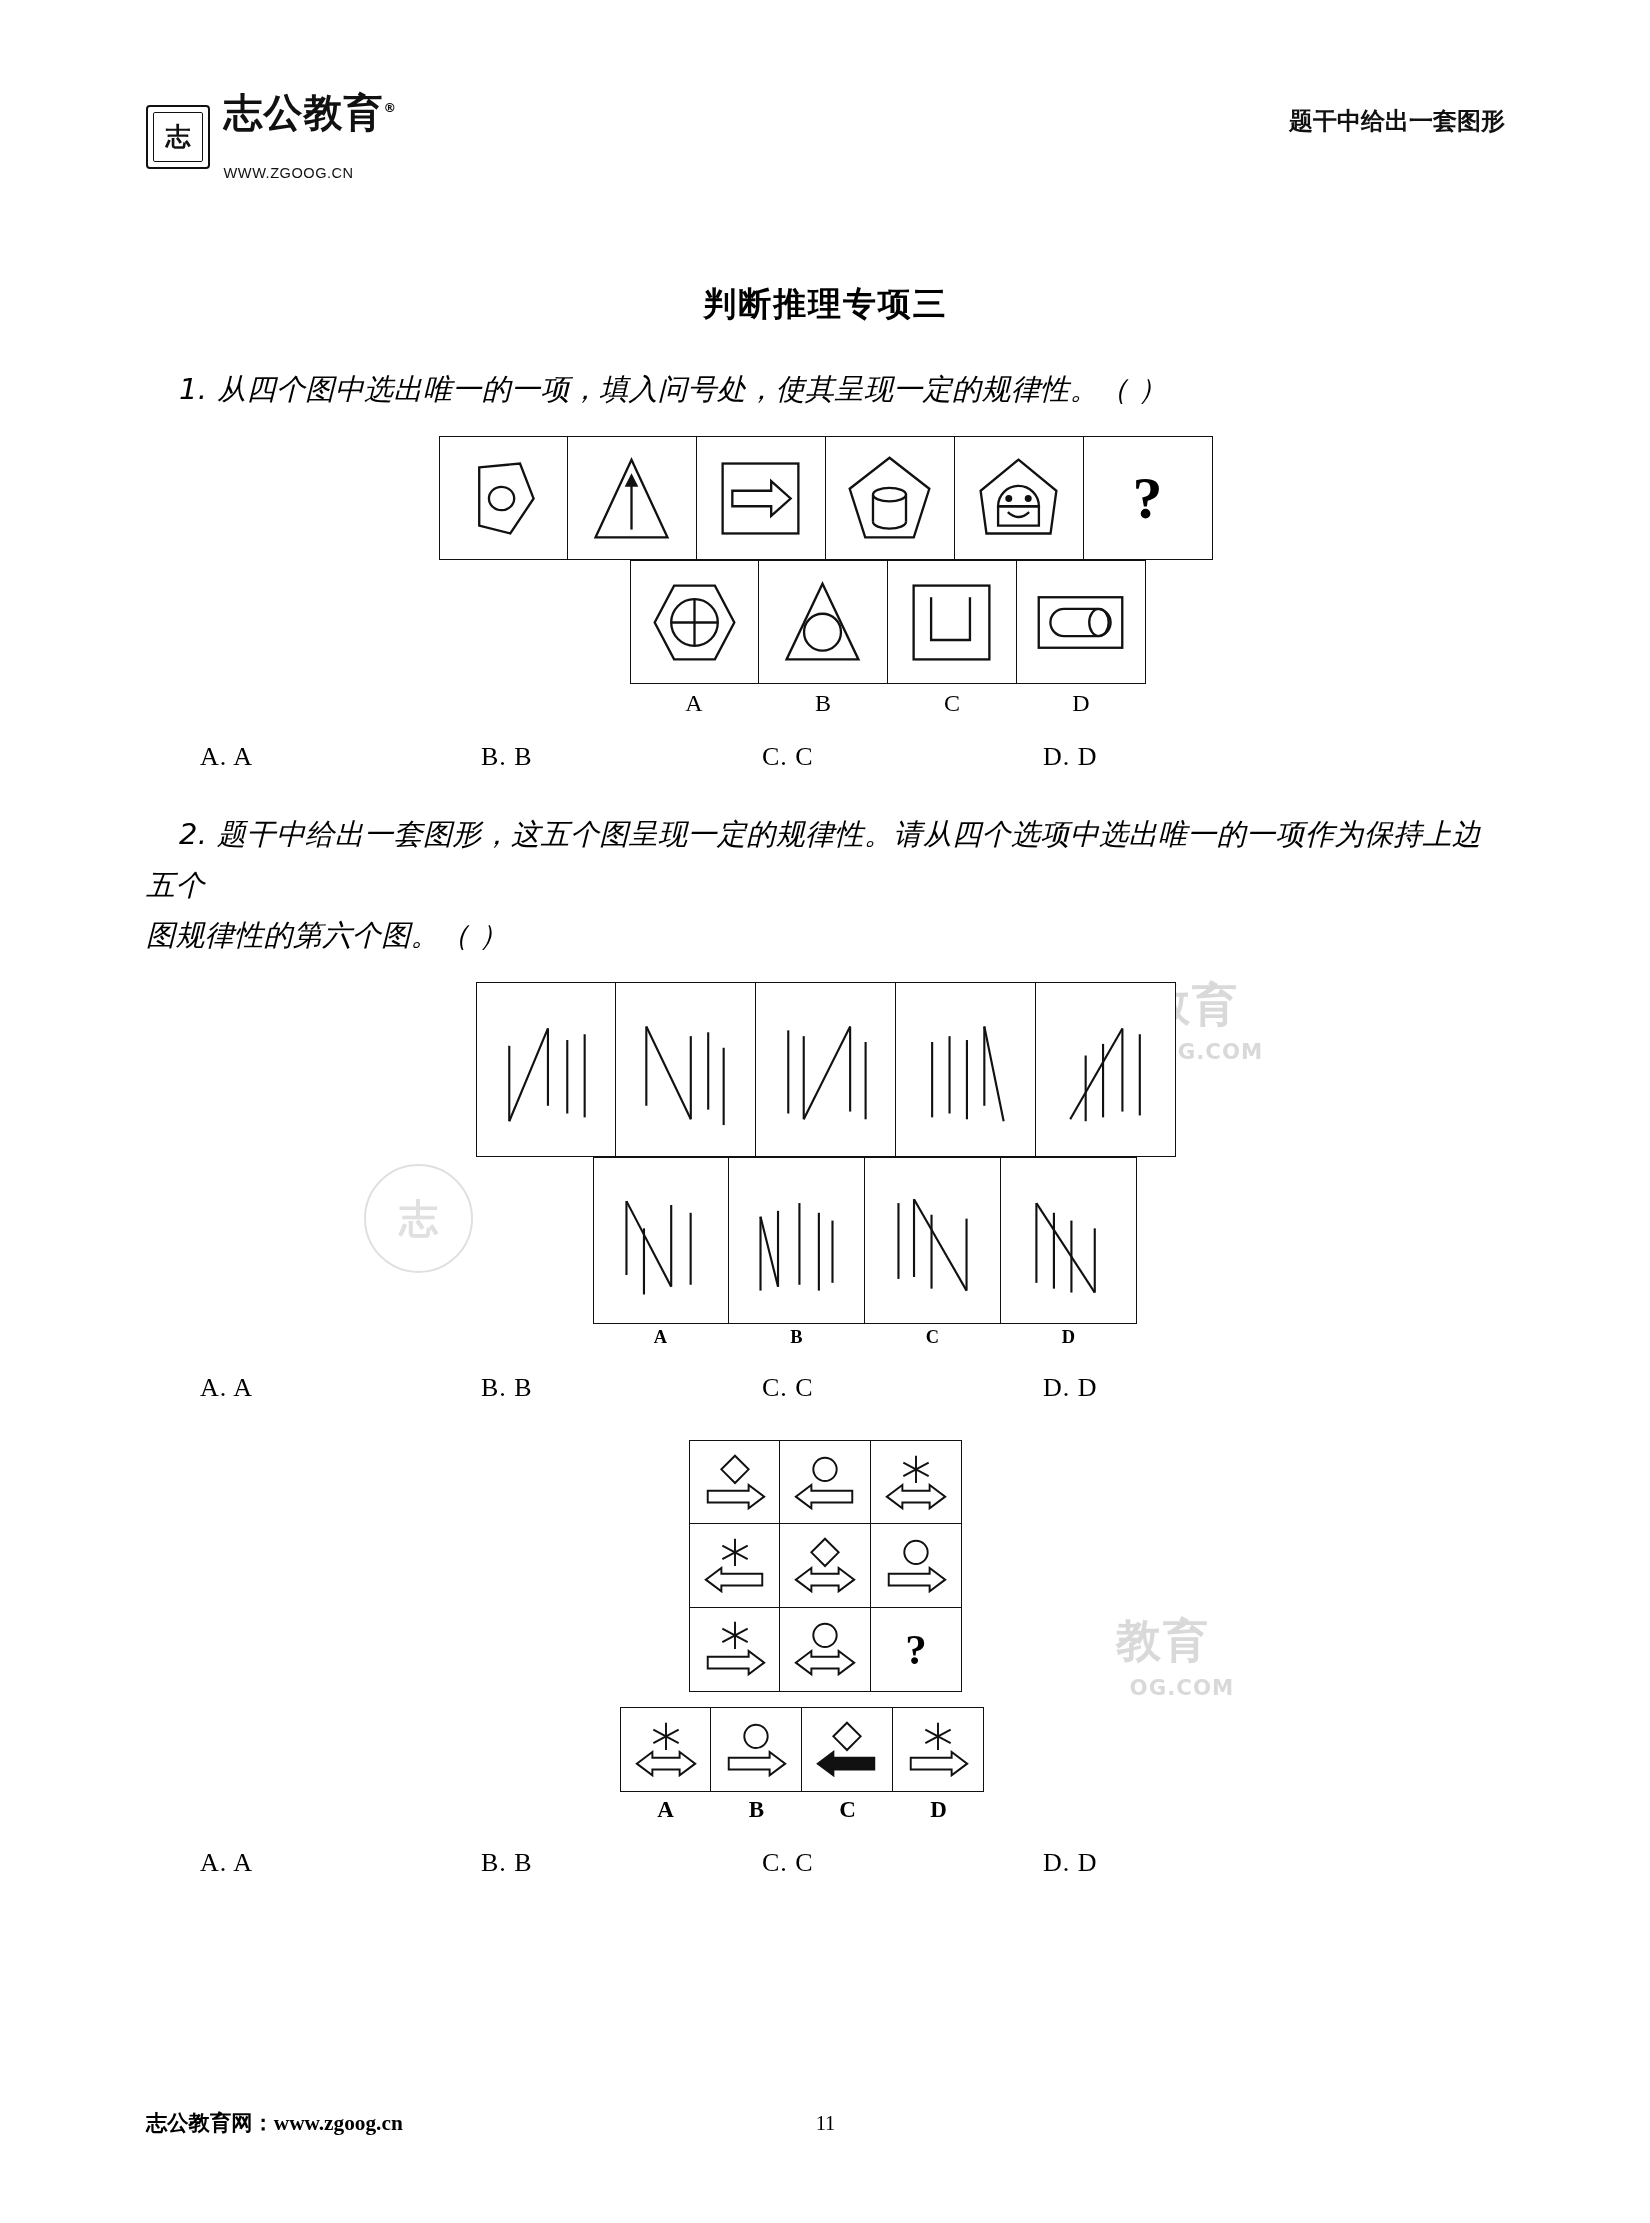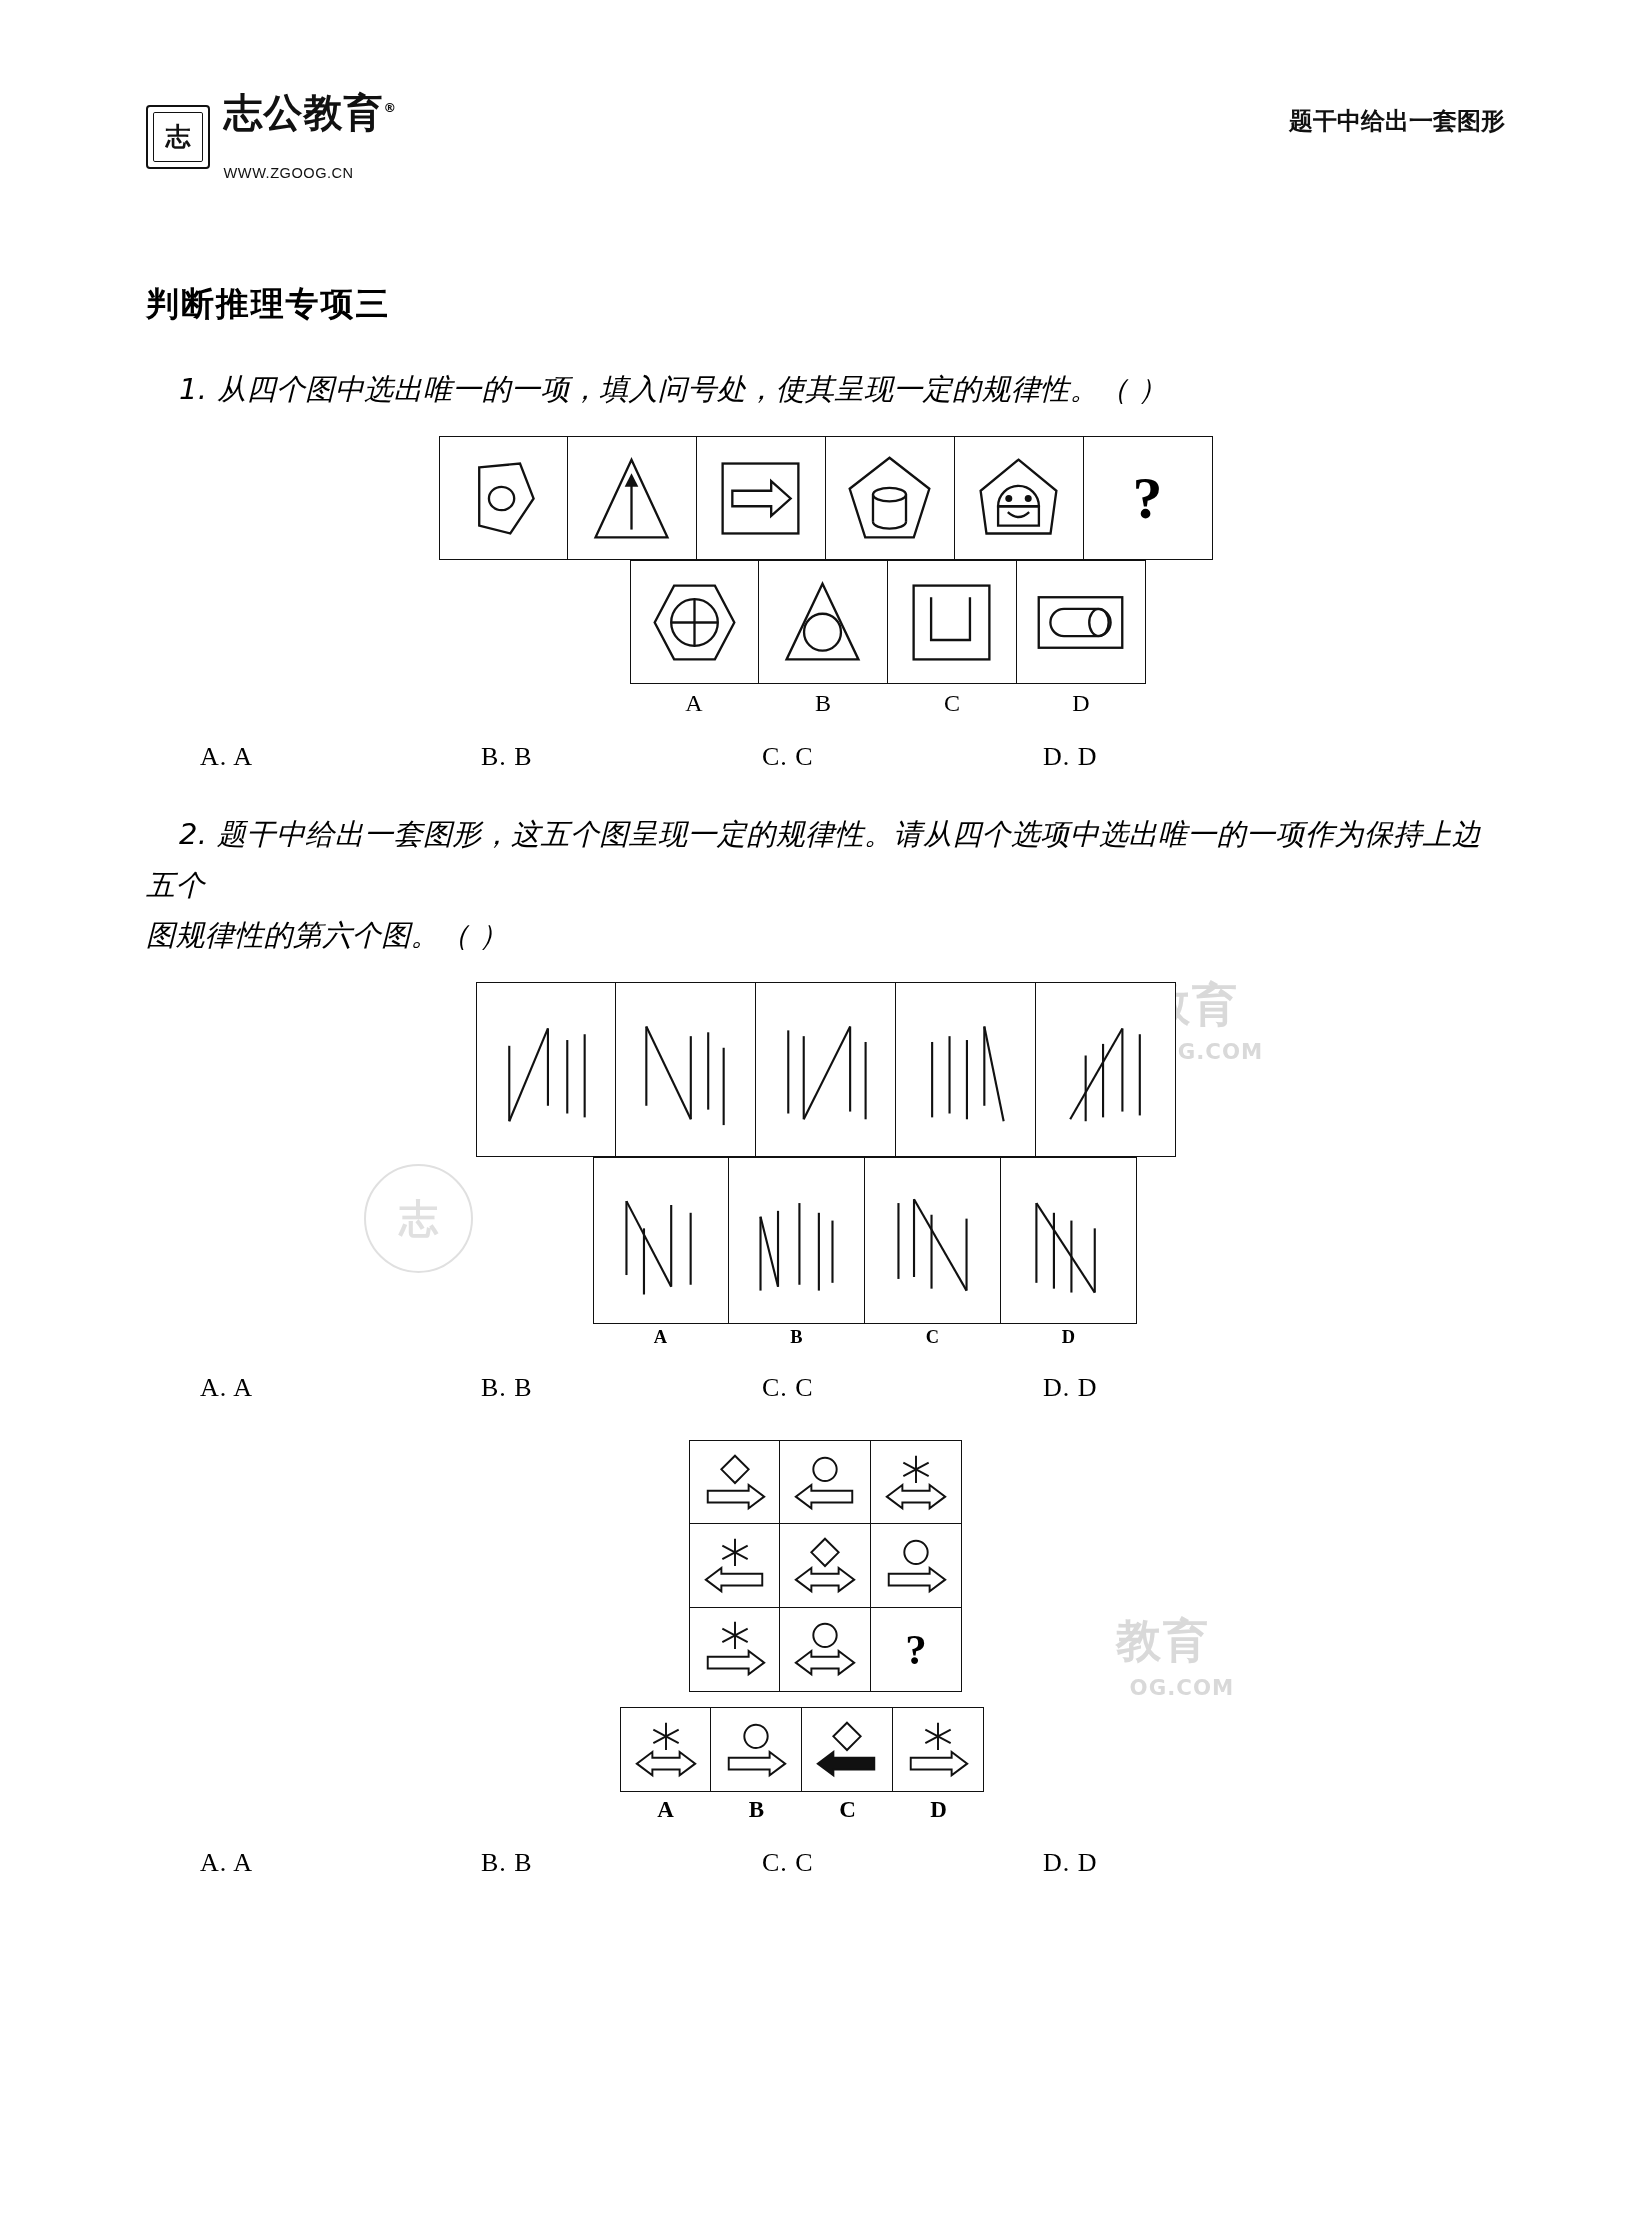--- a/index.html
+++ b/index.html
@@ -91,21 +91,21 @@
     right: 0px;
     top: 105px;
     font-family: "DejaVu Sans", sans-serif;
     font-size: 24px;
     font-weight: bold;
     color: #111;
   }
 
   
   .doc-title {
-    text-align: left;
+    text-align: center;
     font-family: "DejaVu Sans", sans-serif;
     font-size: 33px;
     font-weight: bold;
     margin-top: 54px;
     letter-spacing: 1.9px;
   }
 
   
   .question {
     margin-top: 37px;
@@ -610,15 +610,21 @@
       <div class="options-row">
         <span class="opt">A. A</span>
         <span class="opt">B. B</span>
         <span class="opt">C. C</span>
         <span class="opt">D. D</span>
       </div>
     </div>
 
   </div>
 
+  <div class="footer">
+    <div class="footer-left">
+      <span>志公教育网：</span><span class="url">www.zgoog.cn</span>
+    </div>
+    <div class="footer-page">11</div>
+  </div>
 
 </div>
 
 
 </body></html>

